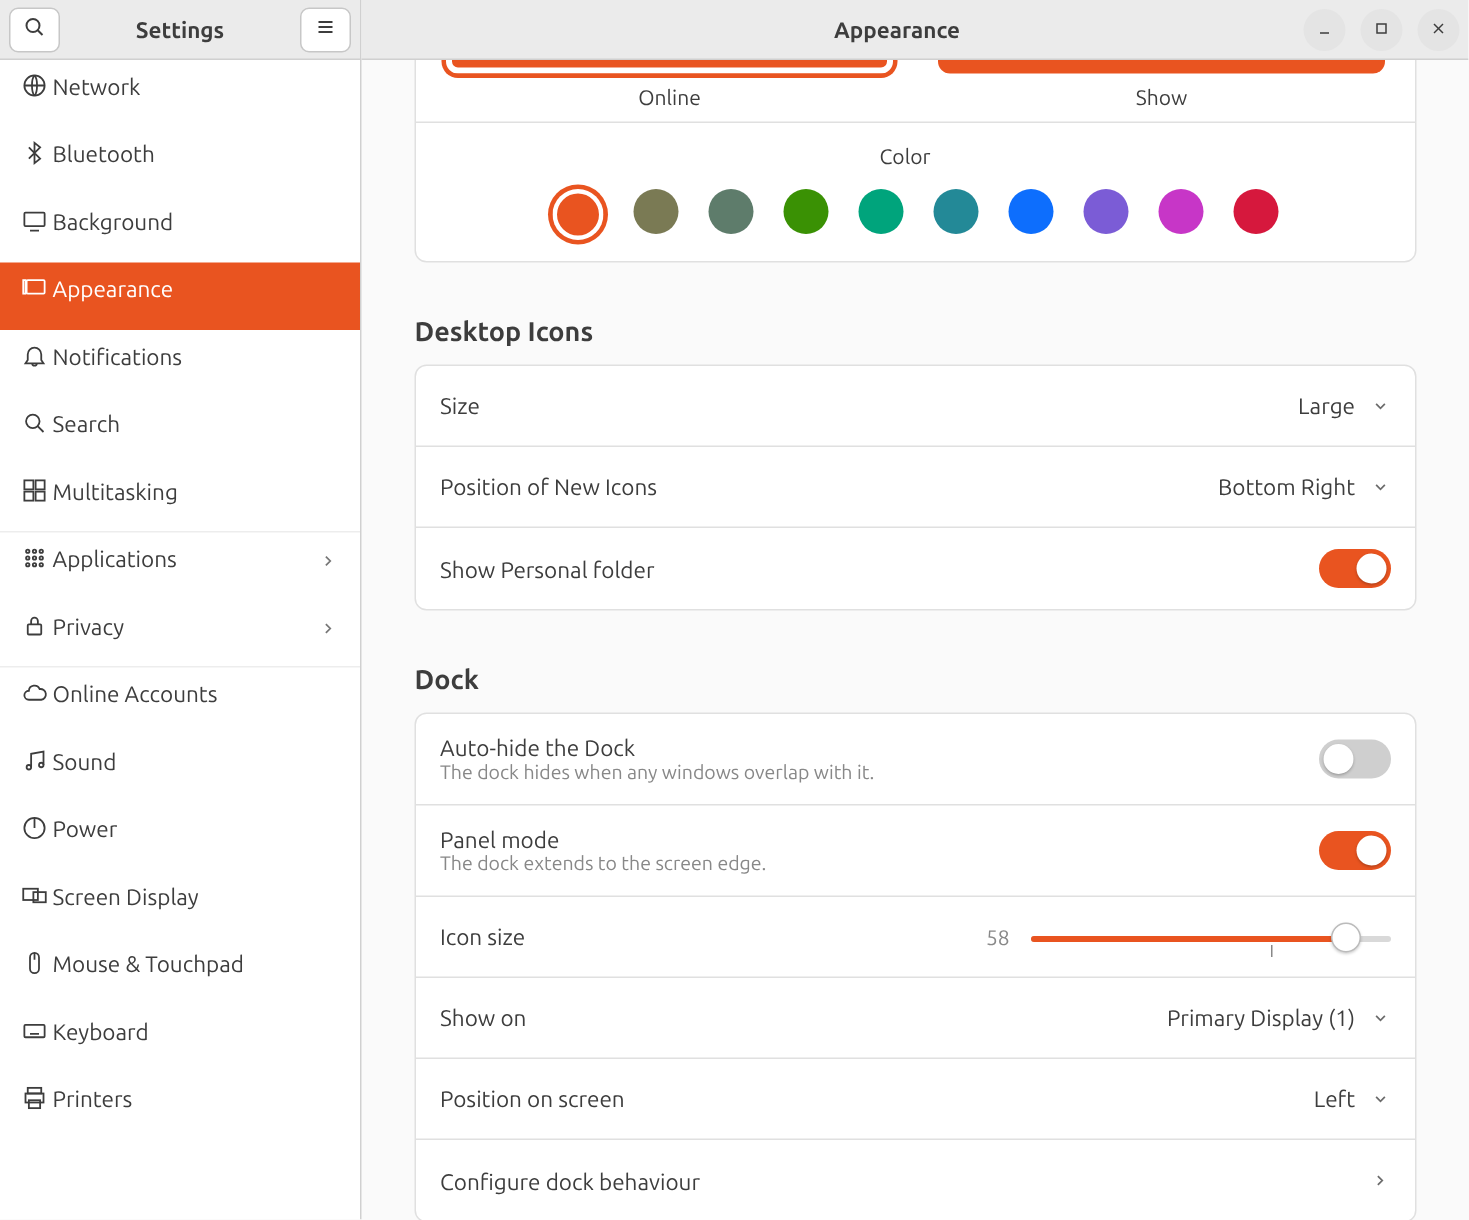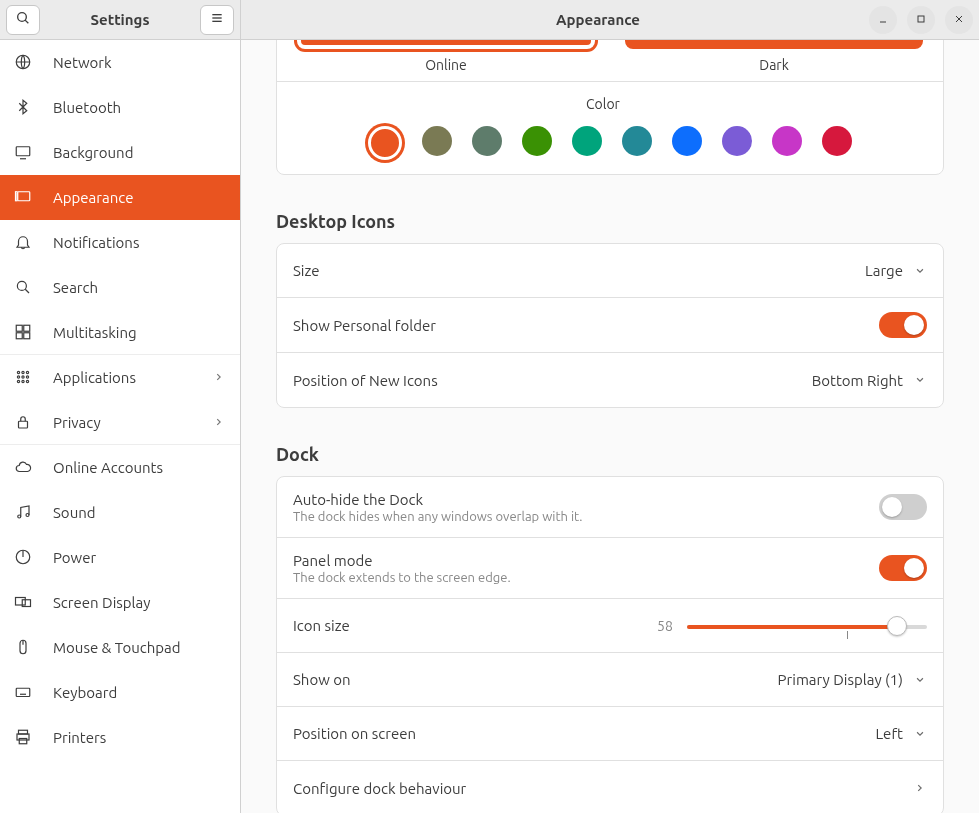--- a/index.html
+++ b/index.html
@@ -5,21 +5,21 @@
   * { box-sizing: border-box; }
   html, body { margin: 0; padding: 0; font-family: Ubuntu, "Segoe UI", Roboto, sans-serif; font-size: 15px; color: #3d3d3d; background: #fafafa; }
   body { width: 979px; height: 813px; overflow: hidden; }
   .window { display: flex; width: 100%; height: 100%; background: #fafafa; }
   .sidebar { width: 241px; flex-shrink: 0; border-right: 1px solid #d0d0d0; background: #fff; display: flex; flex-direction: column; }
   .sidebar-header { height: 40px; display: flex; align-items: center; padding: 0 6px; border-bottom: 1px solid #d0d0d0; background: #ebebeb; }
   .hbtn { width: 34px; height: 30px; border: 1px solid #c7c7c7; border-radius: 6px; background: #fff; display: flex; align-items: center; justify-content: center; cursor: pointer; }
   .hbtn svg { width: 16px; height: 16px; stroke: #3d3d3d; fill: none; stroke-width: 2; }
   .sidebar-title { flex: 1; text-align: center; font-weight: 700; font-size: 15px; }
   .sidebar-list { flex: 1; overflow-y: auto; }
-  .srow { display: flex; align-items: center; height: 45px; padding: 0 14px; cursor: pointer; gap: 21px; border-bottom: 1px solid transparent; }
+  .srow { display: flex; align-items: flex-end; height: 45px; padding: 18px 14px; cursor: pointer; gap: 3px; border-bottom: 1px solid transparent; }
   .srow.sep { border-bottom: 1px solid #ededed; }
   .srow.active { background: #e95420; color: #fff; }
   .srow .ic { width: 18px; height: 18px; display: flex; align-items: center; justify-content: center; }
   .srow .ic svg { width: 18px; height: 18px; stroke: currentColor; fill: none; stroke-width: 1.6; }
   .srow .label { flex: 1; font-size: 15px; }
   .srow .chev { width: 14px; height: 14px; opacity: 0.7; }
   .srow .chev svg { width: 14px; height: 14px; stroke: currentColor; fill: none; stroke-width: 2; }
 
   .content { flex: 1; display: flex; flex-direction: column; }
   .content-header { height: 40px; display: flex; align-items: center; border-bottom: 1px solid #d0d0d0; background: #ebebeb; padding: 0 6px; }
@@ -276,21 +276,21 @@
     <div class="content-body">
 
       <div class="theme-box">
         <div class="theme-row">
           <div class="theme-prev">
             <div class="pbox selected"></div>
             <div class="plabel">Online</div>
           </div>
           <div class="theme-prev">
             <div class="pbox"></div>
-            <div class="plabel">Dark</div>
+            <div class="plabel">Show</div>
           </div>
         </div>
         <div class="color-row">
           <div class="color-label">Color</div>
           <div class="swatches" id="swatches">
               <div class="sw selected" style="background: rgb(233, 84, 32);"></div>
               <div class="sw" style="background: rgb(122, 122, 84);"></div>
               <div class="sw" style="background: rgb(94, 124, 107);"></div>
               <div class="sw" style="background: rgb(58, 145, 4);"></div>
               <div class="sw" style="background: rgb(0, 164, 124);"></div>
@@ -309,34 +309,34 @@
           <div class="rl">
               <div class="rt">Size</div>
             </div>
           <div class="rv">Large</div>
           <span class="chev2"><svg viewBox="0 0 24 24">
                 <polyline points="7 9 12 14 17 9"></polyline>
               </svg></span>
         </div>
         <div class="row">
           <div class="rl">
-              <div class="rt">Show Personal folder</div>
-            </div>
-          <div class="toggle on">
-              <div class="knob"></div>
-            </div>
-        </div>
-        <div class="row">
-          <div class="rl">
               <div class="rt">Position of New Icons</div>
             </div>
           <div class="rv">Bottom Right</div>
           <span class="chev2"><svg viewBox="0 0 24 24">
                 <polyline points="7 9 12 14 17 9"></polyline>
               </svg></span>
+        </div>
+        <div class="row">
+          <div class="rl">
+              <div class="rt">Show Personal folder</div>
+            </div>
+          <div class="toggle on">
+              <div class="knob"></div>
+            </div>
         </div>
       </div>
 
       <div class="section-title">Dock</div>
       <div class="list-box">
         <div class="row">
           <div class="rl">
             <div class="rt">Auto-hide the Dock</div>
             <div class="rs">The dock hides when any windows overlap with it.</div>
           </div>

